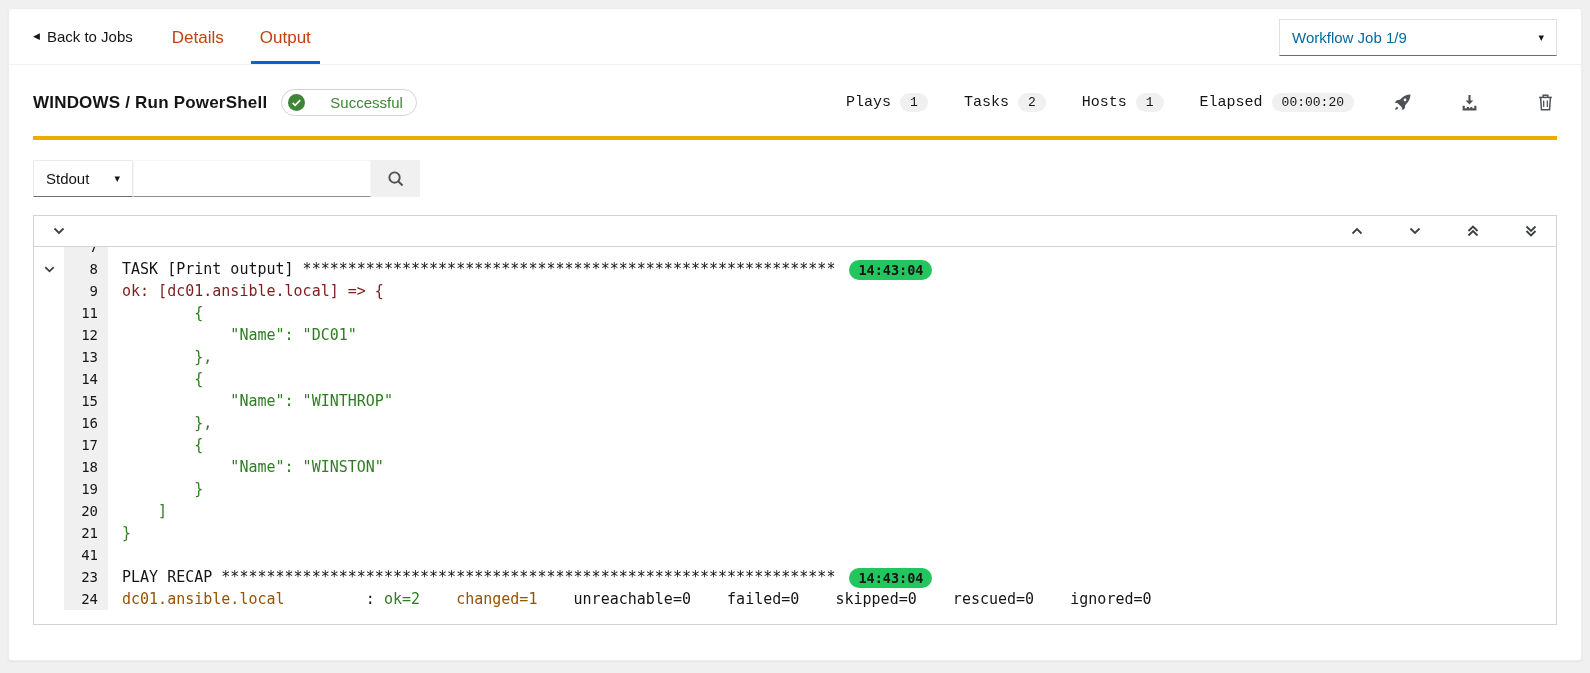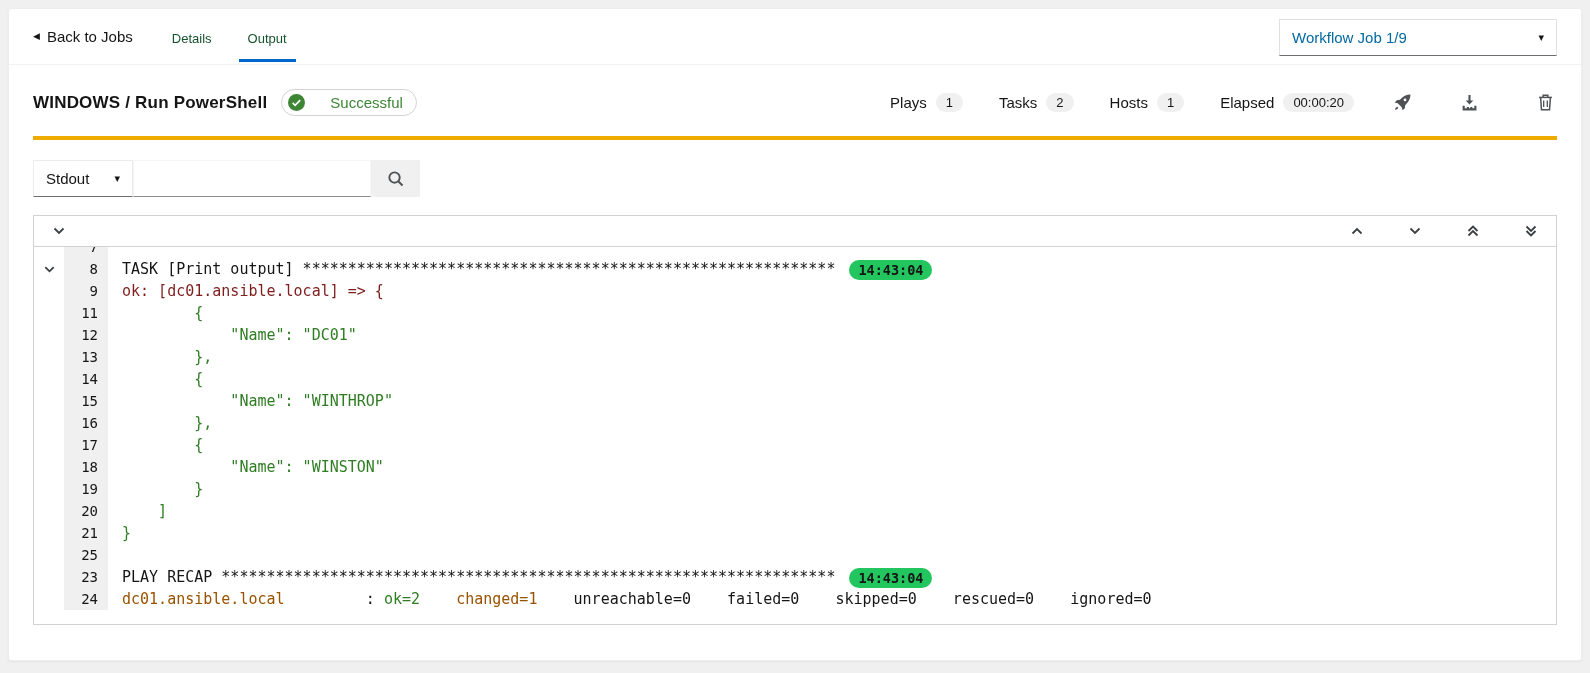--- a/index.html
+++ b/index.html
@@ -9,21 +9,21 @@
   .card {
     position:absolute; left:8px; top:8px; width:1574px; height:653px;
     background:#ffffff; border:1px solid #ededed; border-radius:3px;
     box-shadow:0 1px 2px rgba(0,0,0,.05);
   }
 
   
   .tabs-row { position:relative; height:56px; padding:0 24px; display:flex; align-items:center; border-bottom:1px solid #f2f2f2; }
   .back-link { display:flex; align-items:center; gap:7px; font-size:15px; color:#151515; cursor:pointer; margin-right:30px; }
   .back-caret { font-size:9px; color:#151515; line-height:1; }
-  .tab { font-size:13px; color:#14532d; padding:19px 9px 16px 9px; margin-right:18px; cursor:pointer; position:relative; }
+  .tab { font-size:17px; color:#c2410c; padding:19px 9px 16px 9px; margin-right:18px; cursor:pointer; position:relative; }
   .tab.active { font-weight:400; }
   .tab.active::after { content:""; position:absolute; left:0; right:0; bottom:0; height:3px; background:#0066cc; }
   .workflow-select {
     position:absolute; right:24px; top:10px; width:278px; height:37px;
     background:#fff; border:1px solid #e0e0e0; border-bottom:1px solid #6a6e73;
     display:flex; align-items:center; justify-content:space-between;
     padding:0 12px; cursor:pointer;
   }
   .workflow-select .ws-text { color:#0369a1; font-size:15px; }
   .caret-glyph { font-size:11px; color:#151515; line-height:1; }
@@ -31,21 +31,21 @@
   
   .title-row { display:flex; align-items:center; padding:24px 24px 20px 24px;justify-content:space-between; }
   .page-title { font-size:17px; font-weight:bold; letter-spacing:.2px; }
   .status-badge {
     display:inline-flex; align-items:center; gap:25px; margin-left:14px;
     border:1px solid #d2d2d2; border-radius:30px; padding:4px 13px 4px 6px;
     background:#fff; cursor:pointer;
   }
   .status-badge span { color:#3e8635; font-size:15px; }
   .title-spacer { flex:1; }
-  .stats { display:flex; align-items:center; gap:24px; }
+  .stats { display:flex; align-items:center; gap:24px;font-family:Liberation Mono, monospace; }
   .stat { display:flex; align-items:center; gap:9px; margin-right:12px; }
   .stat-label { font-size:15px; color:#151515; }
   .count-pill { background:#f0f0f0; border-radius:30px; padding:2px 10px; font-size:13px; color:#151515; }
   .icon-btn { background:none; border:none; cursor:pointer; color:#4f5255; padding:4px; display:flex; align-items:center; }
   .icon-btn + .icon-btn { margin-left:18px; }
   .icon-btn.trash { margin-left:28px; }
 
   
   .accent-bar { height:4px; margin:0 24px; background:#f0ab00; }
 
@@ -277,21 +277,21 @@
           <div class="log-num">20</div>
           <div class="log-content"><span style="color: rgb(47, 125, 35);">    ]</span></div>
         </div>
         <div class="log-row">
           <div class="log-arrow"></div>
           <div class="log-num">21</div>
           <div class="log-content"><span style="color: rgb(47, 125, 35);">}</span></div>
         </div>
         <div class="log-row">
           <div class="log-arrow"></div>
-          <div class="log-num">25</div>
+          <div class="log-num">41</div>
           <div class="log-content"></div>
         </div>
         <div class="log-row">
           <div class="log-arrow"></div>
           <div class="log-num">23</div>
           <div class="log-content"><span style="color: rgb(21, 21, 21);">PLAY RECAP ********************************************************************</span><span class="ts-badge">14:43:04</span></div>
         </div>
         <div class="log-row">
           <div class="log-arrow"></div>
           <div class="log-num">24</div>

